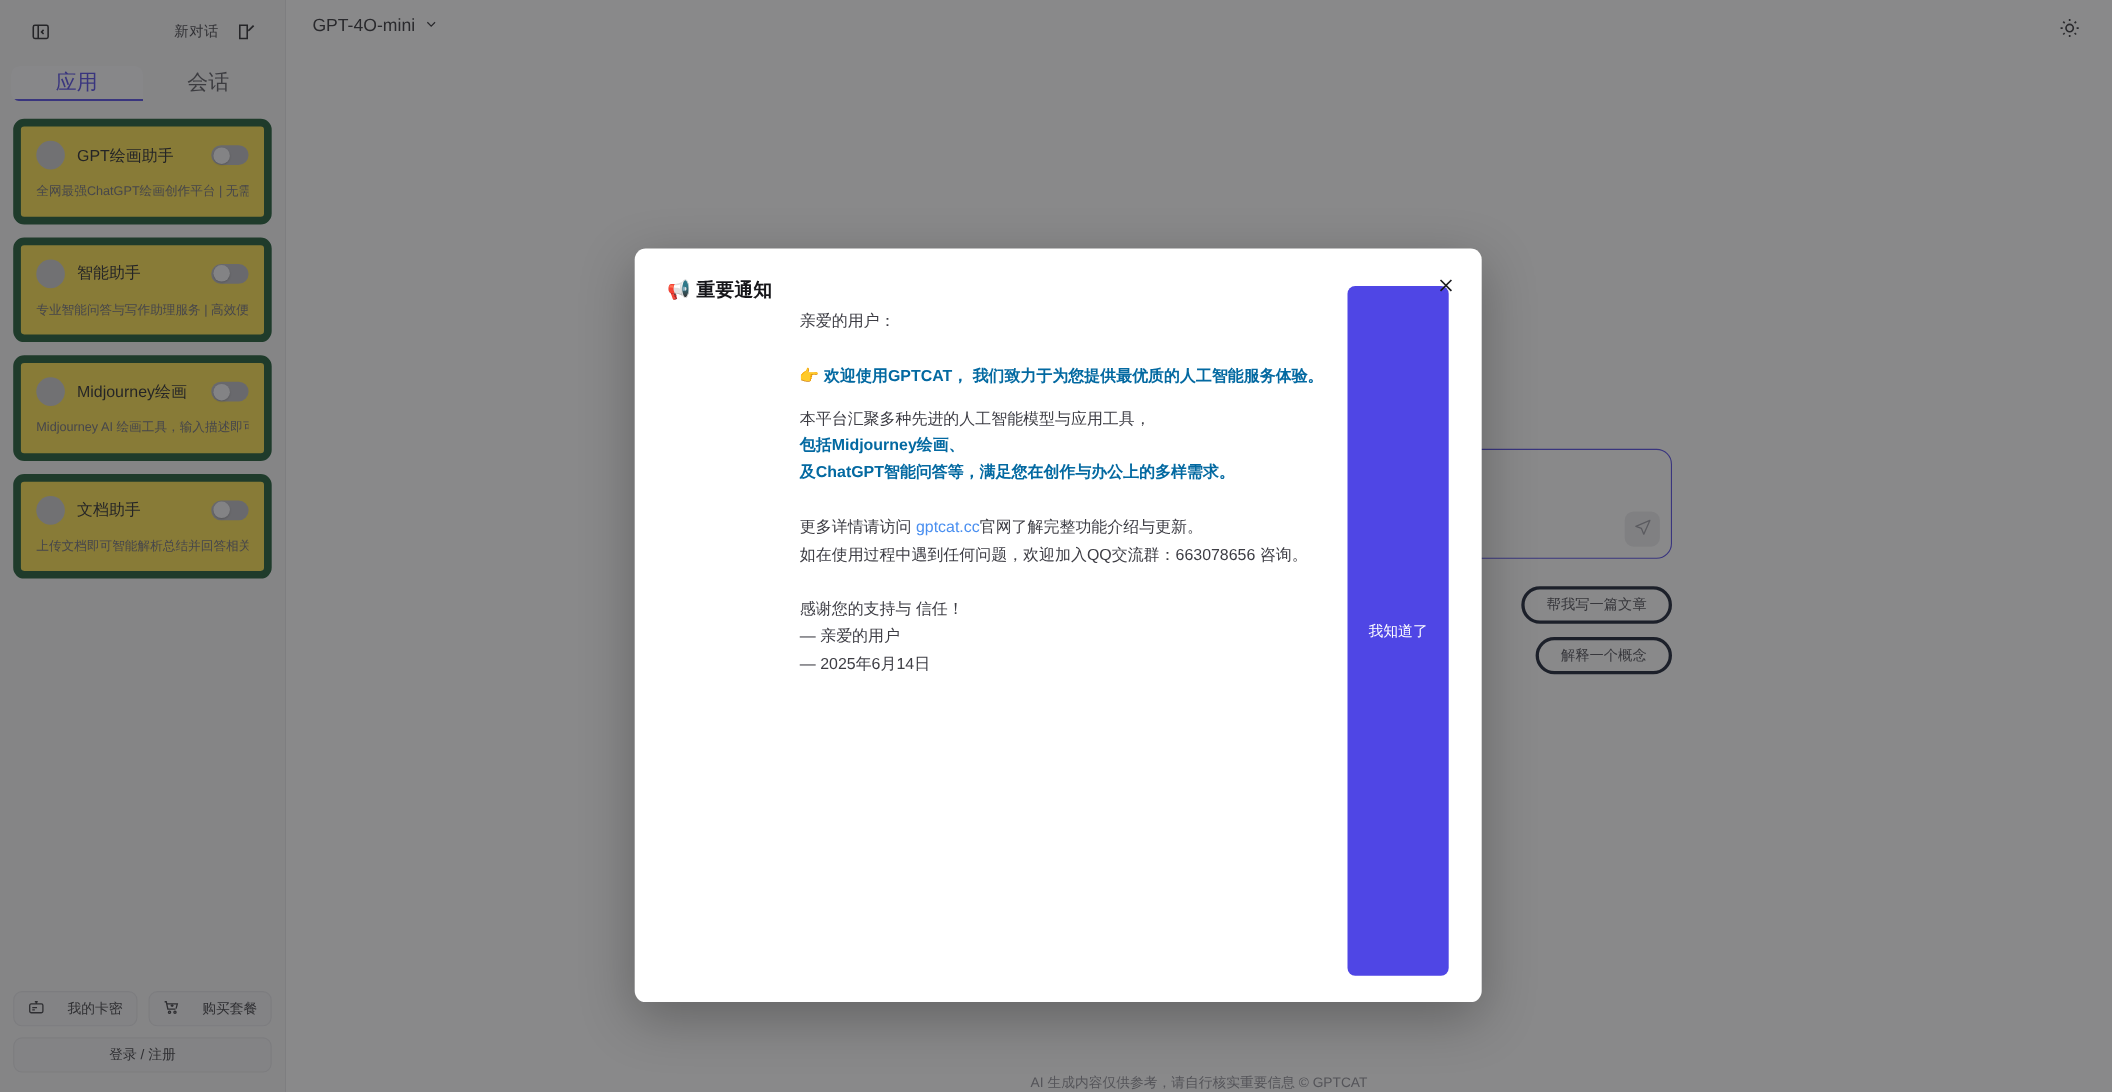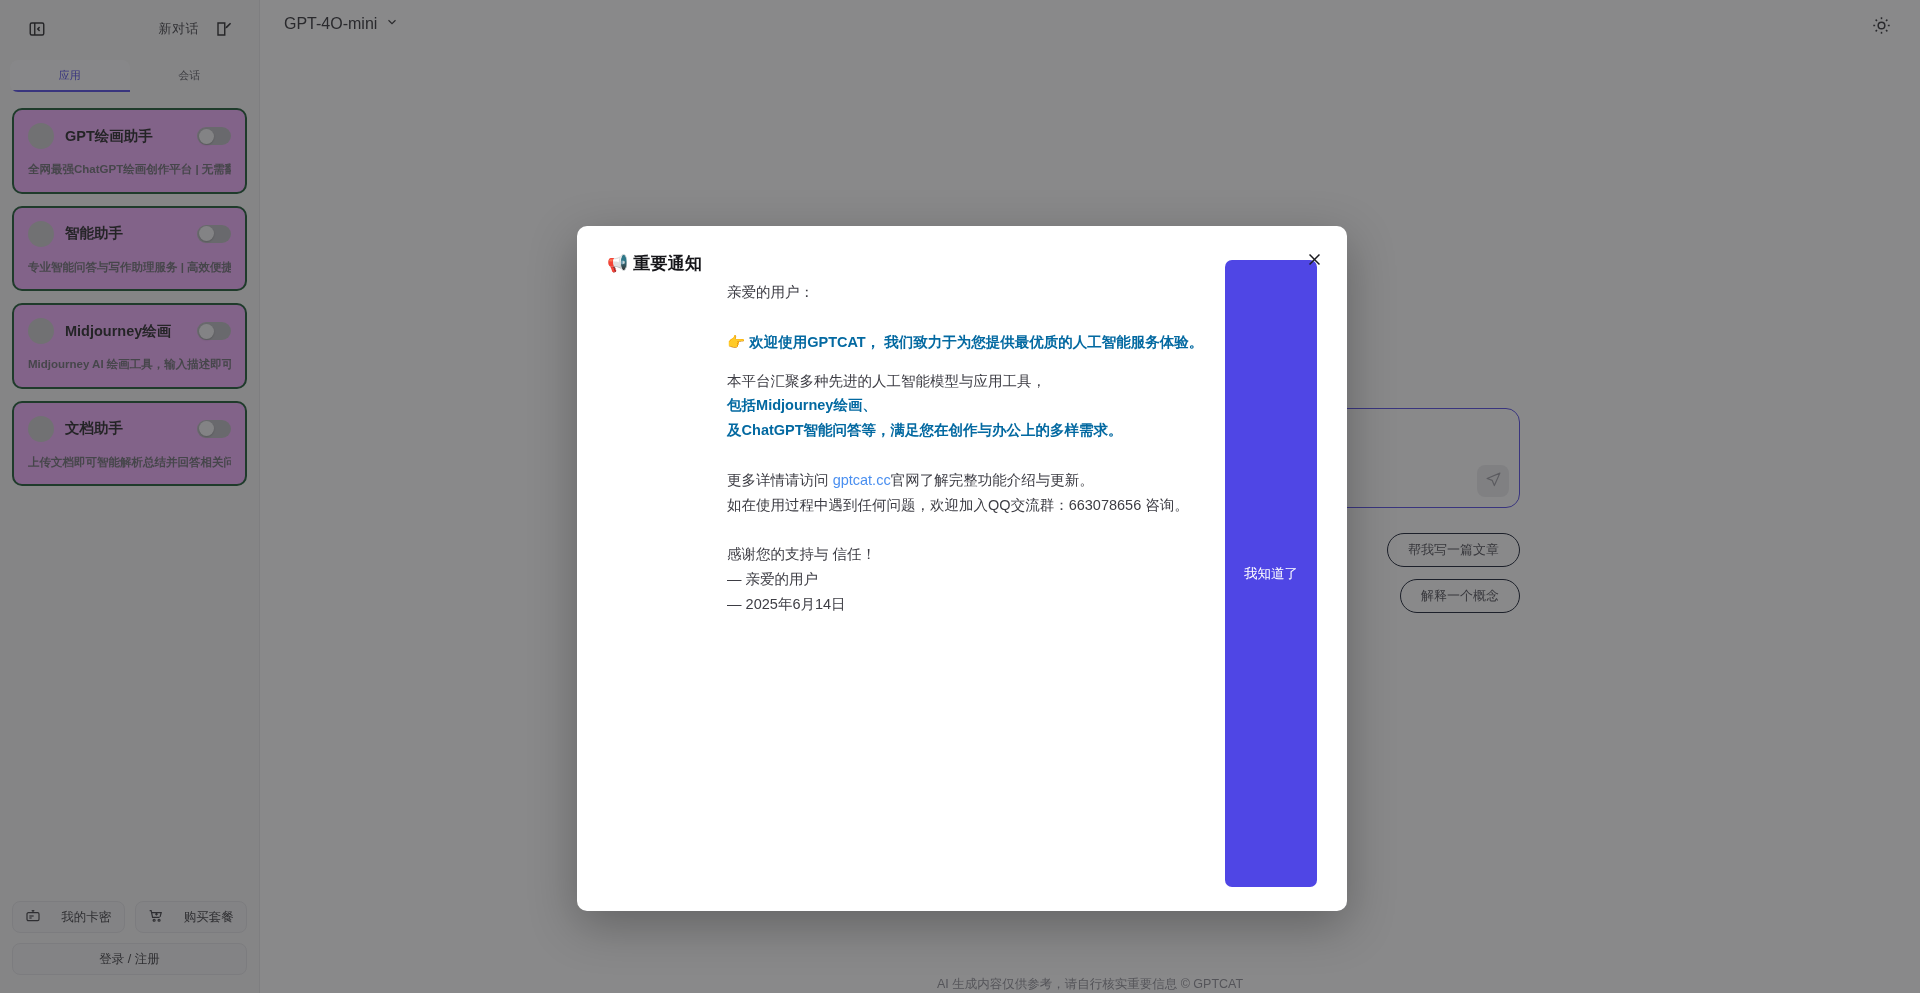--- a/index.html
+++ b/index.html
@@ -70,46 +70,45 @@
     margin: 2px 10px 10px 10px;
     height: 32px;
     border-radius: 8px;
     overflow: hidden;
   }
   .tab {
     flex: 1 1 50%;
     display: flex;
     align-items: center;
     justify-content: center;
-    font-size: 11px;
+    font-size: 19px;
     color: #55555c;
     cursor: pointer;
     background: transparent;
     border-bottom: 2px solid transparent;
   }
   .tab.active {
     background: #fbfbfc;
     color: #4f46e5;
     border-bottom: 2px solid #4f46e5;
     border-radius: 8px 8px 0 0;
   }
 
   
   .card-list {
     flex: 1 1 auto;
     padding: 6px 12px 0 12px;
     overflow: hidden;
   }
   .gpt-card {
-    background: #f0abfc;
-    border: 2px solid #14532d;
+    background: #fde047;
+    border: 7px solid #14532d;
     border-radius: 10px;
     padding: 13px 14px 14px 14px;
     margin-bottom: 12px;
-    font-weight: bold;
   }
   .gpt-card-head {
     display: flex;
     align-items: center;
     gap: 11px;
   }
   .avatar {
     width: 26px;
     height: 26px;
     border-radius: 50%;
@@ -275,21 +274,21 @@
     margin-top: 25px;
     display: flex;
     flex-direction: column;
     align-items: flex-end;
     gap: 12px;
   }
   .suggestion-pill {
     height: 34px;
     padding: 0 20px;
     border-radius: 17px;
-    border: 1px solid #0f172a;
+    border: 3px solid #0f172a;
     background: #ffffff;
     display: inline-flex;
     align-items: center;
     font-size: 13px;
     color: #4a4a52;
     cursor: pointer;
     white-space: nowrap;
   }
 
   .main-footer {

